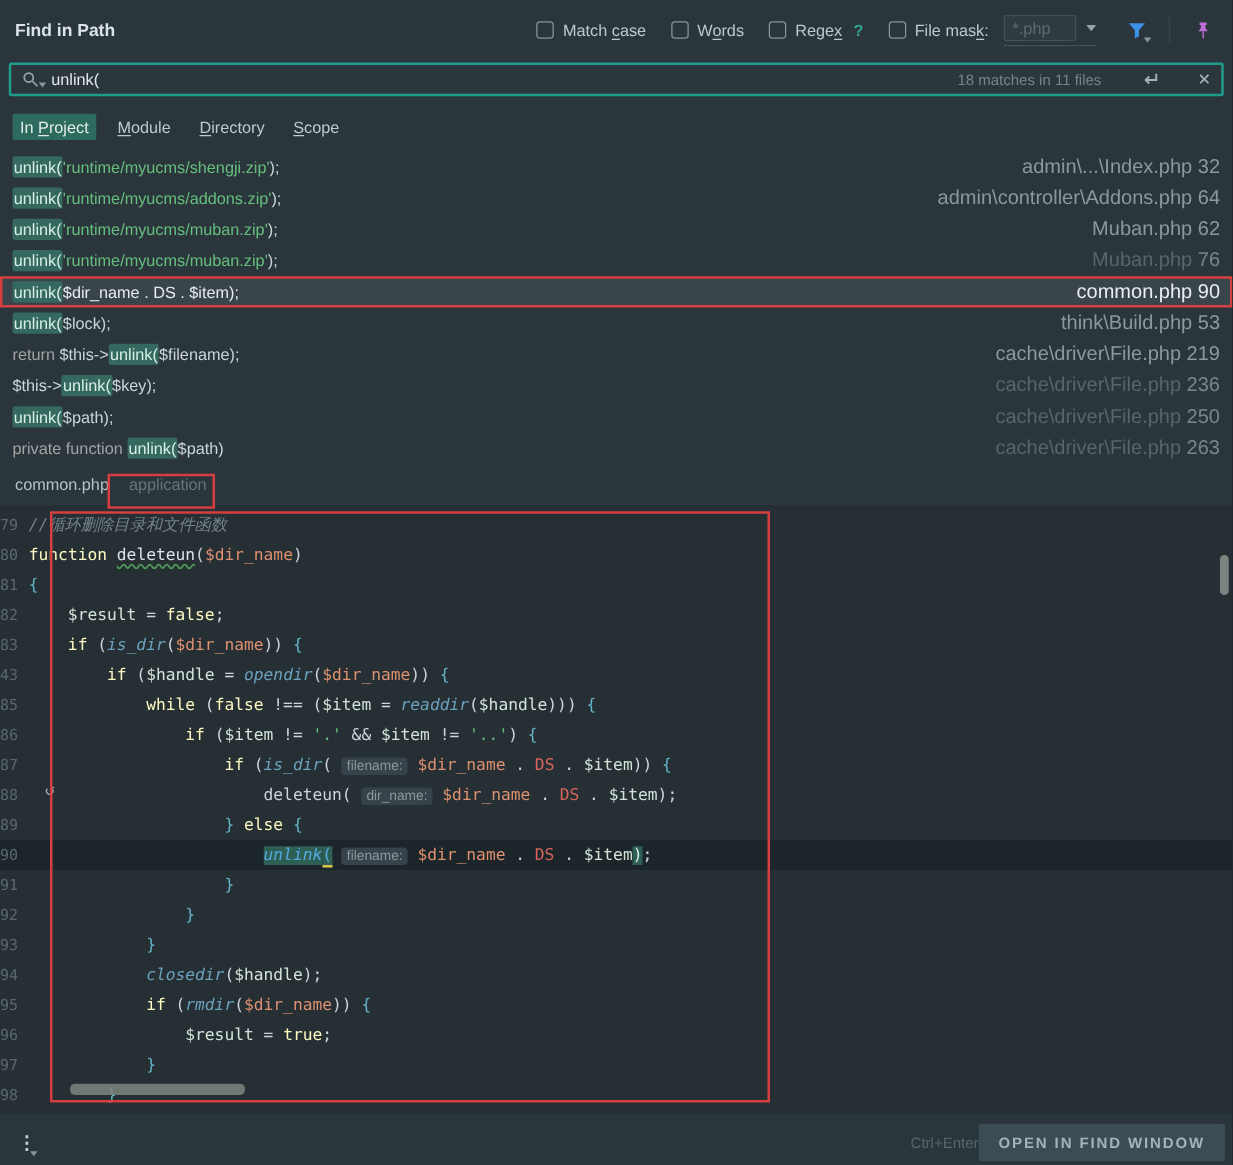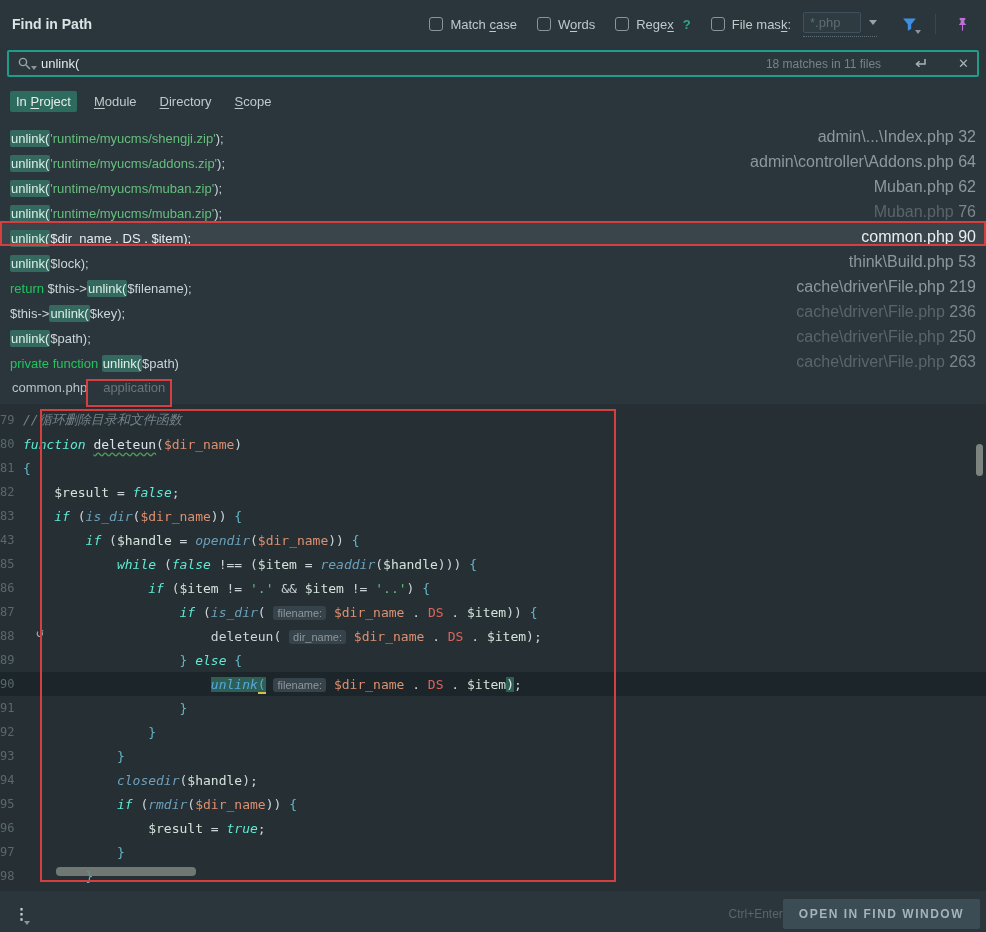--- a/index.html
+++ b/index.html
@@ -32,45 +32,45 @@
   .search-right { margin-left:auto; display:flex; align-items:center; gap:30px; }
   .count { font-size:12px; color:#77838a; }
   .close-x { color:#a9b4b9; font-size:13px; }
   
   .scope-row { padding:14px 10px 4px; display:flex; align-items:center; gap:11px; font-size:13px; color:#bec9cd; flex:none; }
   .scope-item { padding:3px 6px; border-radius:2px; }
   .scope-item.sel { background:#2d6b5f; color:#e3ece8; }
   .scope-item u { text-underline-offset:2px; }
   
   .results { flex:none; margin-top:5px; }
-  .rrow { height:25px; display:flex; align-items:flex-end; padding:0 10px; font-size:13px; }
+  .rrow { height:25px; display:flex; align-items:center; padding:0 10px; font-size:13px; }
   .rrow.selected { background:#39444b; outline:2px solid #d63f3f; outline-offset:-2px; }
   .rcode { white-space:pre; }
   .rpath { margin-left:auto; font-size:16px; color:#8d989e; white-space:pre; }
   .rrow.dim .rpath .p { color:#5a656b; }
   .rrow.dim .rpath .n { color:#7b868c; }
   .rrow.selected .rpath, .rrow.selected .rpath .p, .rrow.selected .rpath .n { color:#e9eef0; }
   .t-hl { background:#35695f; color:#d8efe5; border-radius:2px; padding:1px 1px; }
   .t-str { color:#66be7e; }
-  .t-kw { color:#22c55e; }
+  .t-kw { color:#a3a3a3; }
   .t-tx { color:#cbd5d9; }
   .rrow.selected .t-tx { color:#e6ecef; }
   
   .tabs { height:33px; display:flex; align-items:center; gap:16px; padding:0 12px; font-size:13px; flex:none; }
   .tab-active { color:#b9c3c7; }
   .tab-dim { color:#69747b; }
   
   .editor { position:relative; height:487px; background:#262f34; overflow:hidden; flex:none; padding-top:4px; }
   .cline { height:24px; display:flex; align-items:center; font-family:"DejaVu Sans Mono","Liberation Mono",monospace; font-size:13px; position:relative; }
   .cline.current { background:#1c2529; }
   .lnum { width:16px; flex:none; text-align:right; padding-right:12px; color:#5a686d; font-size:12px; }
   .gicon { position:absolute; left:36px; top:1px; color:#a7b2b6; font-size:13px; }
   .ccontent { white-space:pre; margin-left:7px; }
   .t-cm { color:#75828a; font-style:italic; }
-  .t-kw2 { color:#5eead4; font-style:italic; }
+  .t-kw2 { color:#fef9c3; }
   .t-fn { color:#6ba1bc; font-style:italic; }
   .t-par { color:#de9070; }
   .t-v { color:#d3e3da; }
   .t-con { color:#d9655c; }
   .t-br { color:#64b5c8; }
   .t-namew { color:#dce4e7; text-decoration:underline wavy #4e9b57; text-underline-offset:3px; }
   .t-hint { font-family:"Liberation Sans",sans-serif; font-size:11px; color:#8c979c; background:#37434a; border-radius:3px; padding:1px 4px; }
   .t-hlb { background:#2e5f55; color:#55a8de; font-style:italic; }
   .t-hlc { background:#2e5f55; color:#55a8de; border-bottom:2px solid #d9c04b; }
   .t-hlp { background:#2e5f55; color:#d8efe5; }

